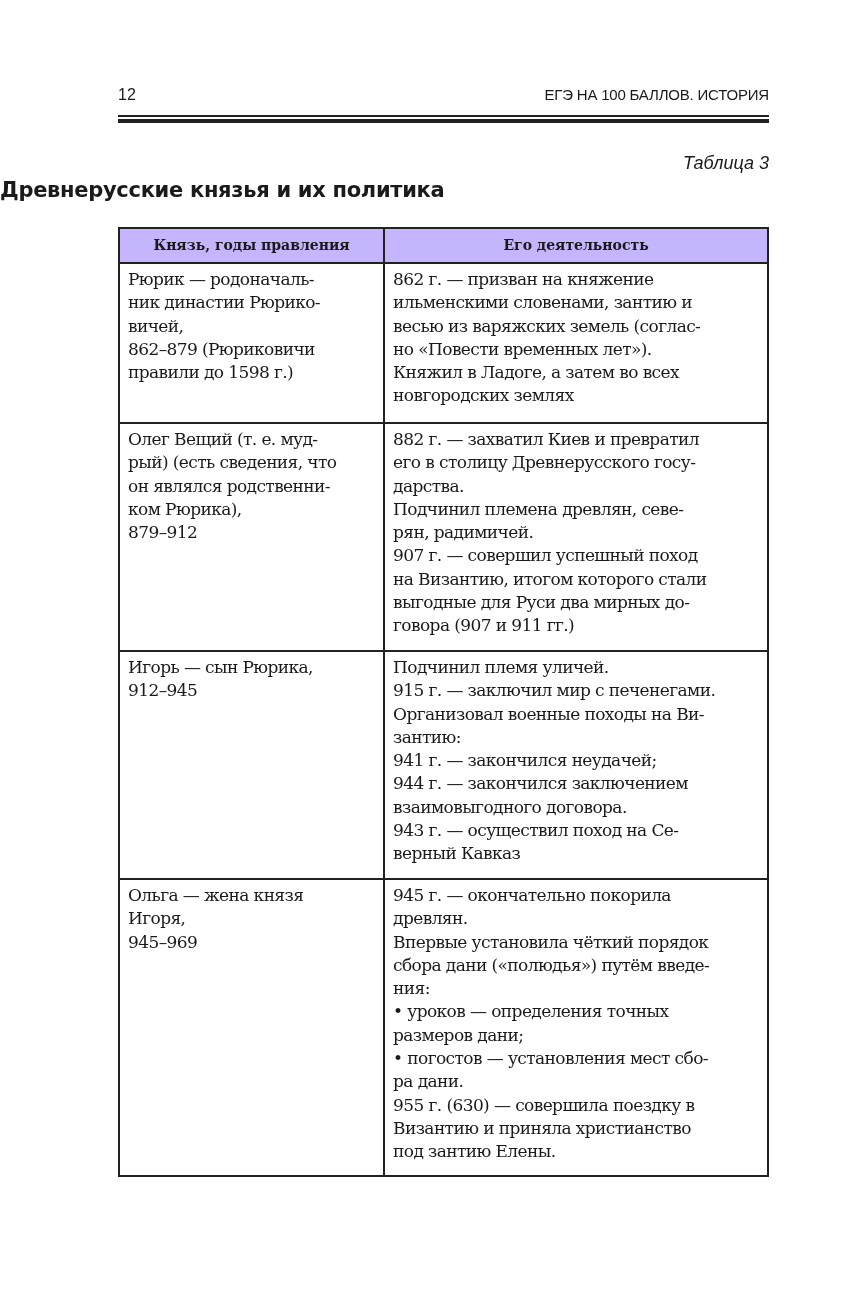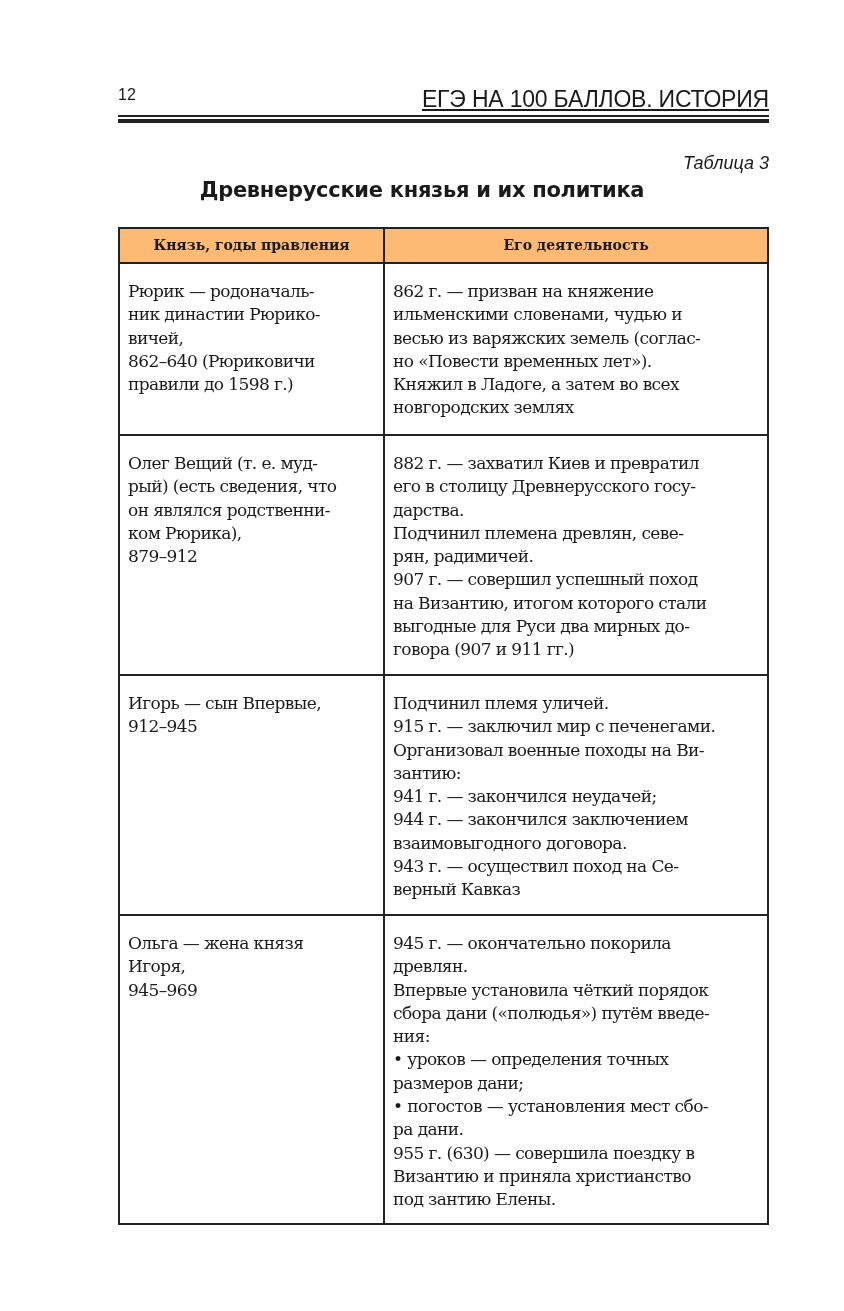--- a/index.html
+++ b/index.html
@@ -1,27 +1,27 @@
 <!DOCTYPE html>
 <html><head>
 <meta charset="utf-8">
 <style>
   html, body { margin: 0; padding: 0; background: #ffffff; }
   body { width: 844px; height: 1311px; position: relative; overflow: hidden; color: #1a1a1a; }
   .running-head { position: absolute; left: 118px; top: 86px; width: 651px; height: 28px; font-family: "Liberation Sans", sans-serif; }
   .page-number { position: absolute; left: 0; top: 0; font-size: 16px; }
-  .running-title { position: absolute; right: 0; top: 0; font-size: 23px; letter-spacing: -0.2px; text-decoration: underline; }
+  .running-title { position: absolute; right: 0; top: 0; font-size: 15px; letter-spacing: -0.2px; }
   .rule-thin { position: absolute; left: 118px; top: 115px; width: 651px; height: 2px; background: #222; }
   .rule-thick { position: absolute; left: 118px; top: 119px; width: 651px; height: 4px; background: #222; }
   .table-label { position: absolute; right: 75px; top: 153px; font-family: "Liberation Sans", sans-serif; font-style: italic; font-size: 18px; }
-  .table-title { position: absolute; left: 0; width: 844px; top: 178px; text-align: center; font-family: "DejaVu Sans", sans-serif; font-weight: bold; font-size: 21px; letter-spacing: -0.3px; }
+  .table-title { position: absolute; left: 0; width: 844px; top: 178px; font-family: "DejaVu Sans", sans-serif; font-weight: bold; font-size: 21px; letter-spacing: -0.3px; }
   table.main { position: absolute; left: 118px; top: 227px; width: 651px; border-collapse: collapse; font-family: "DejaVu Serif", serif; font-size: 17px; line-height: 23.3px; }
   table.main th, table.main td { border: 2px solid #222; vertical-align: top; padding: 0; }
-  table.main th { background: #fdba74; font-weight: bold; font-size: 14px; height: 33px; text-align: center; vertical-align: middle; }
-  table.main td { padding: 16px 8px 8px 8px; }
+  table.main th { background: #c4b5fd; font-weight: bold; font-size: 14px; height: 33px; text-align: center; vertical-align: middle; }
+  table.main td { padding: 4px 8px 8px 8px; }
   col.c1 { width: 266px; }
   col.c2 { width: 385px; }
   .line { display: block; white-space: nowrap; letter-spacing: -0.6px; }
   td.ruler-cell { height: 146px; }
   td.oleg-cell { height: 214px; }
   td.igor-cell { height: 214px; }
   td.olga-cell { height: 283px; }
 </style>
 </head>
 <body>
@@ -46,26 +46,26 @@
       <th>Князь, годы правления</th>
       <th>Его деятельность</th>
     </tr>
   </thead>
   <tbody id="tbody">
     <tr>
       <td class="ruler-cell">
           <span class="line">Рюрик — родоначаль-</span>
           <span class="line">ник династии Рюрико-</span>
           <span class="line">вичей,</span>
-          <span class="line">862–640 (Рюриковичи</span>
+          <span class="line">862–879 (Рюриковичи</span>
           <span class="line">правили до 1598 г.)</span>
         </td>
       <td>
           <span class="line">862 г. — призван на княжение</span>
-          <span class="line">ильменскими словенами, чудью и</span>
+          <span class="line">ильменскими словенами, зантию и</span>
           <span class="line">весью из варяжских земель (соглас-</span>
           <span class="line">но «Повести временных лет»).</span>
           <span class="line">Княжил в Ладоге, а затем во всех</span>
           <span class="line">новгородских землях</span>
         </td>
     </tr>
     <tr>
       <td class="oleg-cell">
           <span class="line">Олег Вещий (т. е. муд-</span>
           <span class="line">рый) (есть сведения, что</span>
@@ -80,21 +80,21 @@
           <span class="line">Подчинил племена древлян, севе-</span>
           <span class="line">рян, радимичей.</span>
           <span class="line">907 г. — совершил успешный поход</span>
           <span class="line">на Византию, итогом которого стали</span>
           <span class="line">выгодные для Руси два мирных до-</span>
           <span class="line">говора (907 и 911 гг.)</span>
         </td>
     </tr>
     <tr>
       <td class="igor-cell">
-          <span class="line">Игорь — сын Впервые,</span>
+          <span class="line">Игорь — сын Рюрика,</span>
           <span class="line">912–945</span>
         </td>
       <td>
           <span class="line">Подчинил племя уличей.</span>
           <span class="line">915 г. — заключил мир с печенегами.</span>
           <span class="line">Организовал военные походы на Ви-</span>
           <span class="line">зантию:</span>
           <span class="line">941 г. — закончился неудачей;</span>
           <span class="line">944 г. — закончился заключением</span>
           <span class="line">взаимовыгодного договора.</span>

